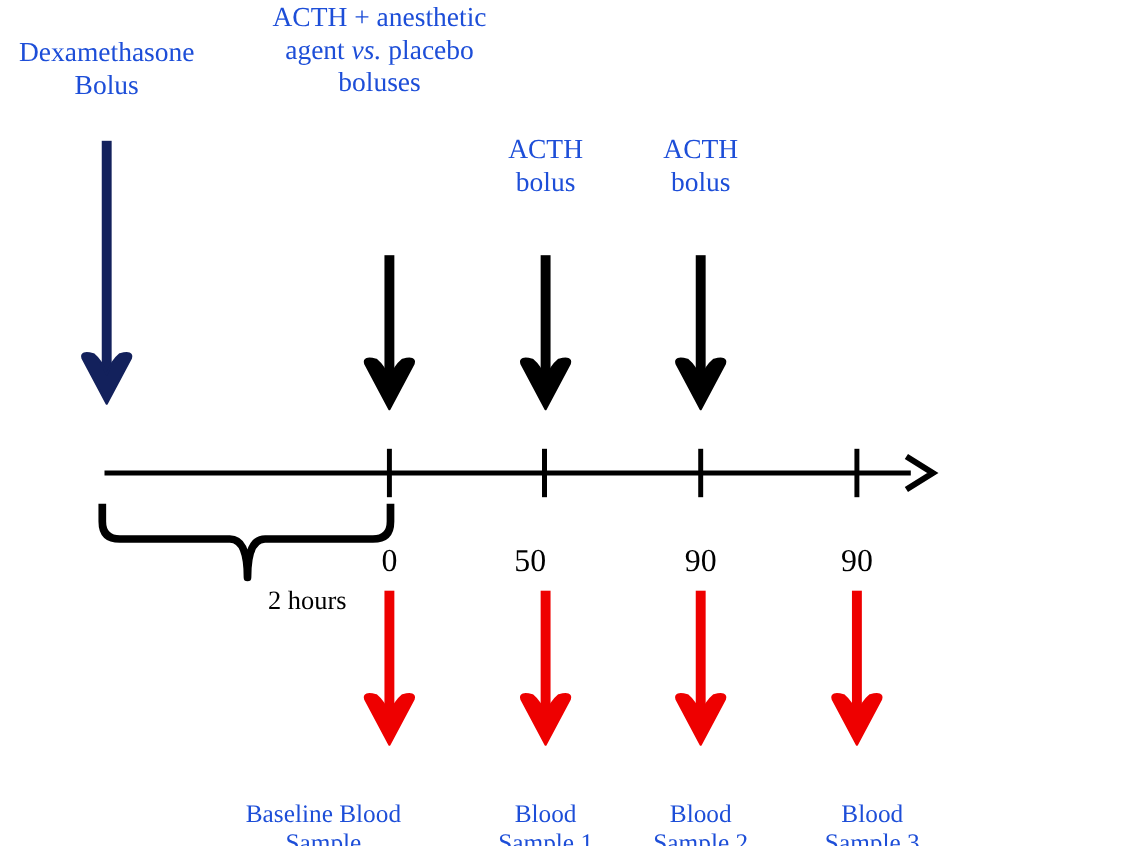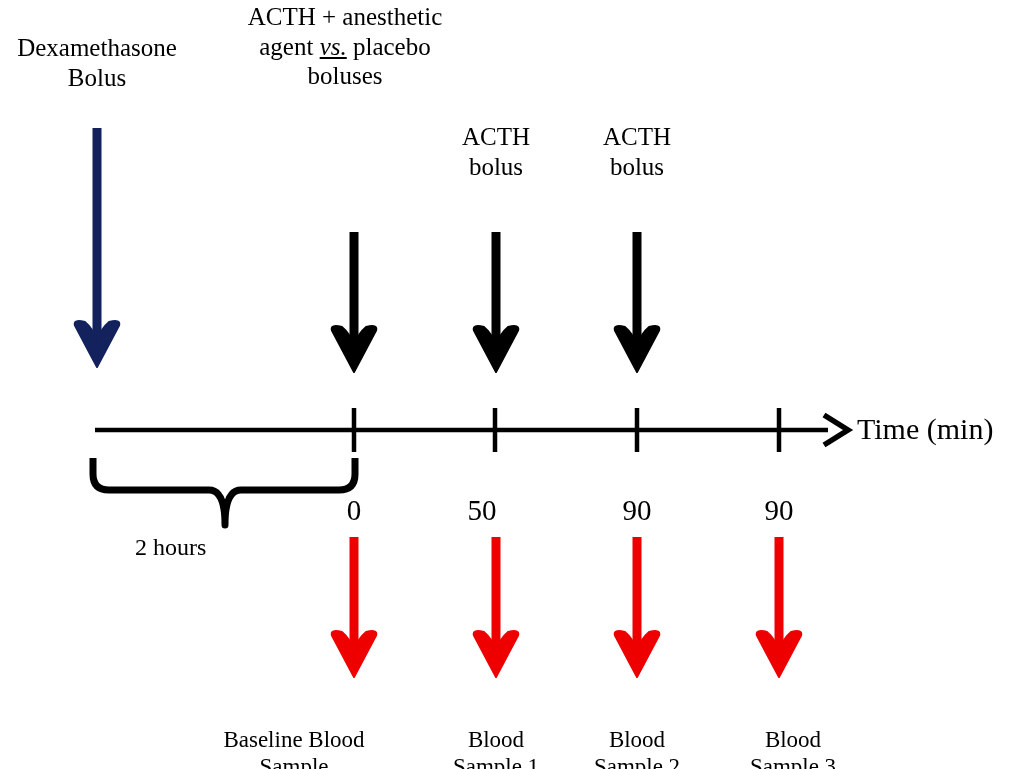--- a/index.html
+++ b/index.html
@@ -15,39 +15,39 @@
     font-family: "Liberation Serif", "DejaVu Serif", serif;
     color: #000000;
     overflow: hidden;
   }
   .lbl {
     position: absolute;
     text-align: center;
     line-height: 1.18;
     white-space: pre-line;
     font-size: 25px;
-    color: #000000;
+    color: #1d4ed8;
   }
   .lbl.small { font-size: 23px; margin-top: 26px; }
-  .ital { font-style: italic; text-decoration: underline; }
+  .ital { font-style: italic; }
   .tick-num {
     position: absolute;
     text-align: center;
     font-size: 29px;
     line-height: 1;
   }
   .axis-title {
     position: absolute;
     font-size: 30px;
     line-height: 1;
   }
   .brace-lbl {
     position: absolute;
     font-size: 24px;
-    text-align: left;
+    text-align: right;
     line-height: 1;
   }
   svg { position: absolute; left: 0; top: 0; overflow: visible; }
 </style>
 </head>
 <body>
 
 <div id="stage">
 
   <div class="lbl" id="lbl-dex" style="left: -18px; top: 33px; width: 230px;"><span>Dexamethasone
@@ -109,21 +109,20 @@
         <line x1="779" y1="408" x2="779" y2="452" stroke="#000000" stroke-width="4.5"></line>
         <path d="M 93 458 L 93 474 Q 93 490 109 490 L 209 490 Q 225 490 225 525 Q 225 490 241 490 L 339 490 Q 355 490 355 474 L 355 458" fill="none" stroke="#000000" stroke-width="7" stroke-linecap="butt" stroke-linejoin="round"></path>
       </g>
   </svg>
 
   <div class="tick-num" id="tk0" style="left: 314px; top: 496px; width: 80px;">0</div>
   <div class="tick-num" id="tk1" style="left: 442px; top: 496px; width: 80px;">50</div>
   <div class="tick-num" id="tk2" style="left: 597px; top: 496px; width: 80px;">90</div>
   <div class="tick-num" id="tk3" style="left: 739px; top: 496px; width: 80px;">90</div>
 
-  <div class="axis-title" id="axis-title" style="left: 857px; top: 414px;">Time (min)</div>
 
   <div class="brace-lbl" id="brace-lbl" style="left: 135px; top: 535px; width: 180px;">2 hours</div>
 
   <div class="lbl small" id="bl0" style="left: 179px; top: 700px; width: 230px;">Baseline Blood
 Sample</div>
   <div class="lbl small" id="bl1" style="left: 411px; top: 700px; width: 170px;">Blood
 Sample 1</div>
   <div class="lbl small" id="bl2" style="left: 552px; top: 700px; width: 170px;">Blood
 Sample 2</div>
   <div class="lbl small" id="bl3" style="left: 708px; top: 700px; width: 170px;">Blood

